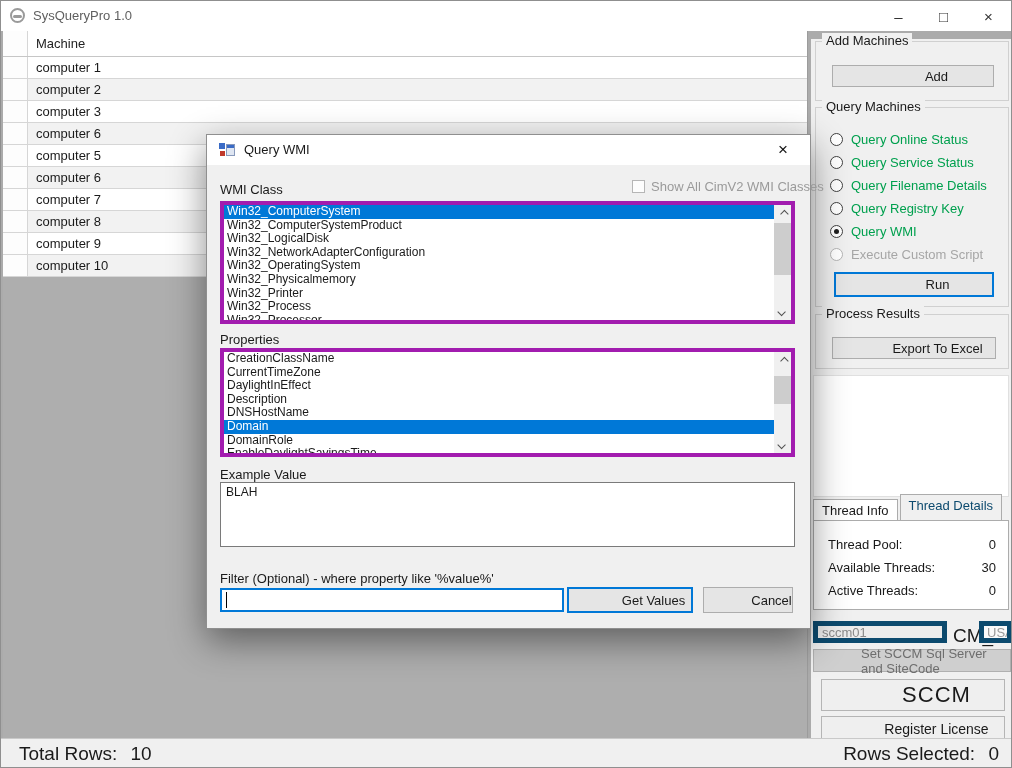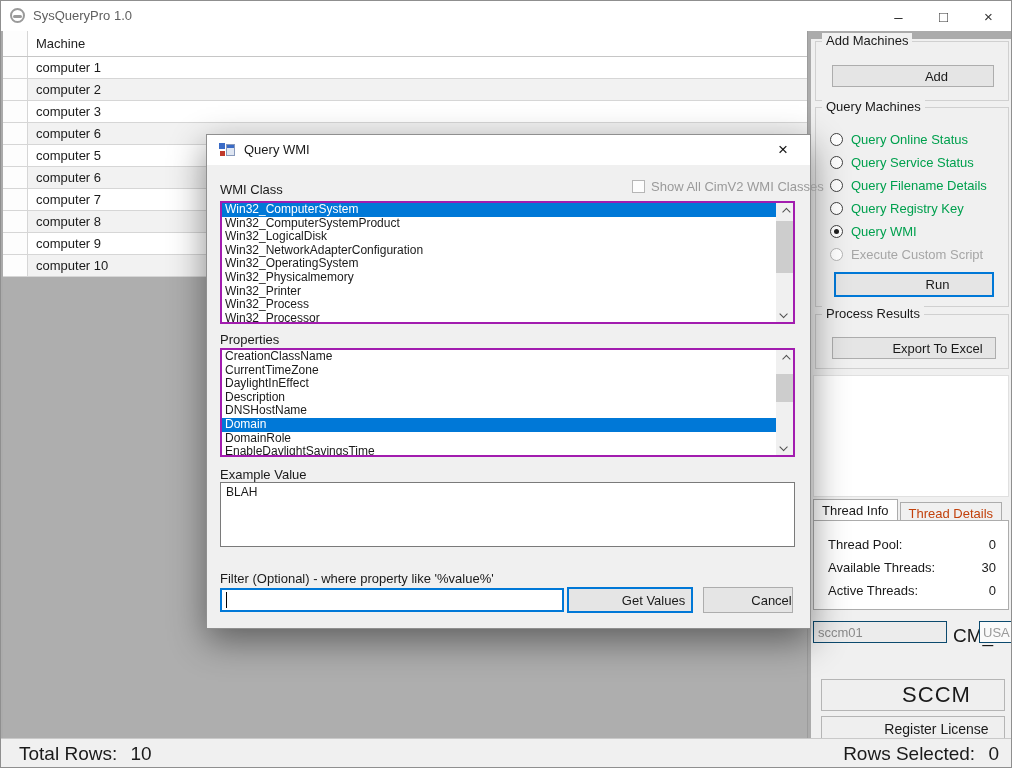--- a/index.html
+++ b/index.html
@@ -51,29 +51,29 @@
   .radio-option.disabled .radio-circle { border-color:#b5b5b5; }
   .radio-option.disabled .radio-label { color:#a6a6a6; }
 
   .results-panel { position:absolute; left:2px; top:336px; width:196px; height:122px;
                    background:#fff; border:1px solid #e0e0e0; }
 
   .tabs { position:absolute; left:2px; top:460px; height:21px; display:flex; align-items:flex-end; }
   .tab { padding:3px 8px; font-size:13px; border:1px solid #acacac; background:#f0f0f0;
          border-bottom:none; cursor:default; }
   .tab.active { background:#fff; height:21px; position:relative; z-index:2; }
-  .tab.inactive { height:18px; margin-left:2px; color:#c2410c;text-align:right; }
+  .tab.inactive { height:26px; margin-left:2px; color:#0c4a6e;text-align:right; }
   .tab-body { position:absolute; left:2px; top:481px; width:196px; height:90px; background:#fff;
               border:1px solid #acacac; z-index:1; }
   .thread-row { display:flex; justify-content:space-between; padding:0 12px 0 14px; height:23px;
                 align-items:center; font-size:13px; }
   .thread-rows { padding-top:12px; }
 
   .sccm-row { position:absolute; left:2px; top:582px; width:198px; height:22px; }
-  .tb { border:1px solid #0c4a6e; font-family:"Liberation Sans",sans-serif; font-size:13px; }
+  .tb { border:5px solid #0c4a6e; font-family:"Liberation Sans",sans-serif; font-size:13px; }
   .sccm-server { position:absolute; left:0; top:0; width:134px; height:22px; background:#ececec;
                  color:#8a8a8a; padding-left:4px; }
   .cm-label { position:absolute; left:140px; top:4px; font-weight:400; font-size:19px; }
   .sitecode { position:absolute; left:166px; top:0; width:33px; height:22px; background:#fafafa;
               color:#9a9a9a; padding-left:3px; }
 
   .set-btn { position:absolute; left:2px; top:610px; width:198px; height:23px; background:#cfcfcf;
              border:1px solid #b0b0b0; color:#6e6e6e; }
   .help-btn { position:absolute; left:10px; top:640px; width:184px; height:32px; background:#efefef;
               border:1px solid #b5b5b5; font-size:22px; letter-spacing:1px; }
@@ -98,21 +98,21 @@
   .form-icon .sq3::before { content:""; position:absolute; left:0; top:0; width:7px; height:3px; background:#3a6bc6; }
   .dlg-title { position:absolute; left:37px; top:7px; font-size:13px; }
   .dlg-close { position:absolute; right:8px; top:0; width:38px; height:30px; display:flex;
                align-items:center; justify-content:center; font-size:17px; color:#111; cursor:default; }
   .dlg-label { position:absolute; font-size:13px; color:#1a1a1a; }
 
   .chk-row { position:absolute; left:425px; top:44px; display:flex; align-items:center; gap:6px; }
   .chk-box { width:13px; height:13px; background:#fdfdfd; border:1px solid #b6b6b6; }
   .chk-label { color:#9a9a9a; font-size:13px; white-space:nowrap; }
 
-  .listbox { position:absolute; left:13px; width:575px; background:#fff; border:2px solid #a21caf;
+  .listbox { position:absolute; left:13px; width:575px; background:#fff; border:4px solid #a21caf;
              overflow:hidden; }
   .lb-items { position:absolute; left:0; top:0; right:17px; bottom:0; }
   .lb-item { height:13.6px; line-height:13.6px; font-size:12px; padding-left:3px; white-space:nowrap;
              cursor:default; }
   .lb-item.selected { background:#0078d7; color:#fff; }
   .scrollbar { position:absolute; right:0; top:0; width:17px; bottom:0; background:#f0f0f0; }
   .sb-arrow { position:absolute; left:0; width:17px; height:17px; display:flex; align-items:center;
               justify-content:center; }
   .sb-arrow.up { top:0; } .sb-arrow.down { bottom:0; }
   .chev { width:6px; height:6px; border-left:1.5px solid #505050; border-bottom:1.5px solid #505050; }
@@ -263,20 +263,21 @@
             </div>
           </div>
       </div>
 
       <div class="sccm-row">
         <input class="tb sccm-server" value="sccm01" style="">
         <span class="cm-label">CM_</span>
         <input class="tb sitecode" value="USA" style="">
       </div>
 
+      <div class="btn set-btn">Set SCCM Sql Server and SiteCode</div>
       <div class="btn help-btn">SCCM</div>
       <div class="btn register-btn">Register License</div>
     </div>
 
     <div class="dialog">
       <div class="dlg-titlebar">
         <span class="form-icon">
           <span class="sq1"></span>
             <span class="sq2"></span>
             <span class="sq3"></span>

